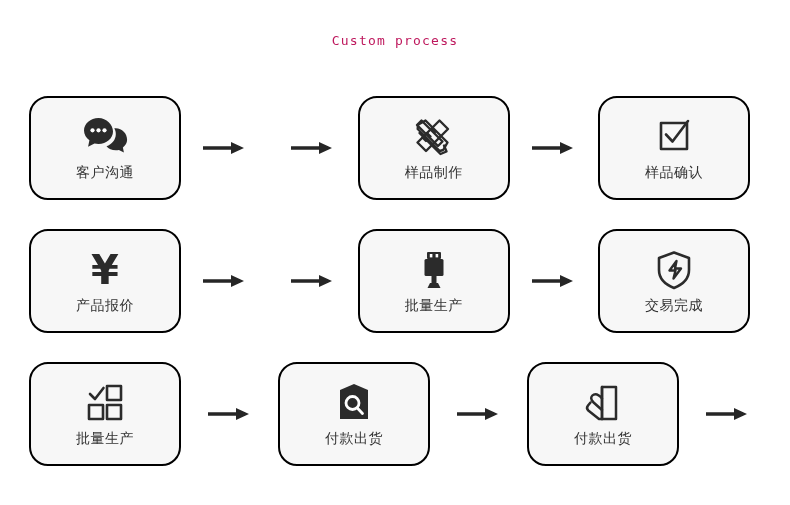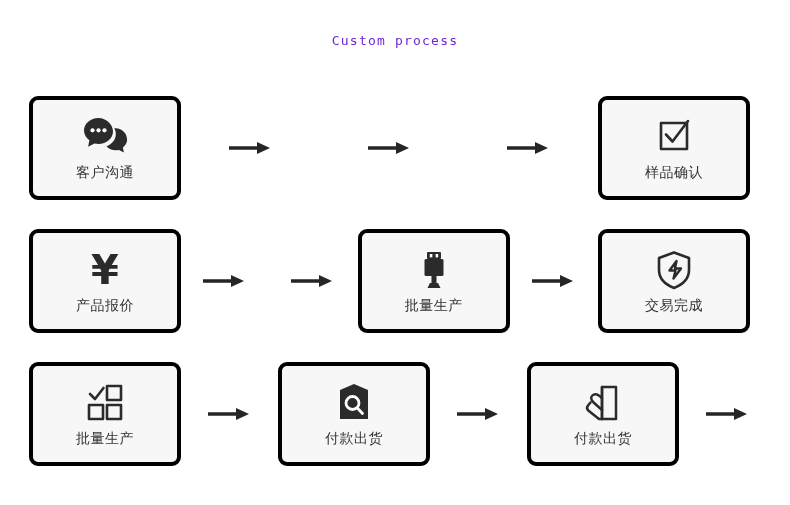--- a/index.html
+++ b/index.html
@@ -22,21 +22,21 @@
   
   .title {
     position: absolute;
     left: 0;
     top: 33px;
     width: 790px;
     text-align: center;
     font-family: "DejaVu Sans Mono", "Liberation Mono", monospace;
     font-size: 13px;
     letter-spacing: 1.2px;
-    color: #6d28d9;
+    color: #be185d;
     user-select: none;
   }
 
   
   .rows {
     position: absolute;
     left: 0;
     top: 96px;
     width: 790px;
   }
@@ -50,22 +50,22 @@
     padding-right: 40px;
   }
 
   .row:last-child { margin-bottom: 0; gap: 26px; }
 
   
   .card {
     width: 152px;
     height: 104px;
     background: #f7f7f7;
-    border: 4px solid #000000;
-    border-radius: 9px;
+    border: 2px solid #000000;
+    border-radius: 19px;
     display: flex;
     flex-direction: column;
     align-items: center;
     justify-content: center;
     flex: 0 0 auto;
   }
 
   .card-icon {
     height: 44px;
     display: flex;
@@ -131,20 +131,34 @@
         </svg>
       </div>
 
 
       <div class="arrow">
         <svg width="44" height="18" viewBox="0 0 44 18">
           <path fill="#262626" d="M0 7.2h28V3l13 6-13 6V10.8H0z"></path>
         </svg>
       </div>
 
+      <div class="card">
+        <div class="card-icon">
+          <svg width="46" height="42" viewBox="0 0 46 42">
+            <g fill="none" stroke="#2b2b2b" stroke-width="2.4" stroke-linecap="round" stroke-linejoin="round">
+              <path d="M28.5 4.5l8.5 8.5-22 22-8.5-8.5z"></path>
+              <path d="M11.5 21.5l3.5 3.5M16 17l3.5 3.5M20.5 12.5L24 16"></path>
+              <path d="M10.5 4.5L6 9l21 21 4.5-4.5z"></path>
+              <path d="M8.5 17l21 21 6-2.5-2.5-6"></path>
+            </g>
+            <path fill="none" stroke="#2b2b2b" stroke-width="2.4" stroke-linecap="round" stroke-linejoin="round" d="M7 8.8l7.5-4.3 22 22-4.3 7.5-3.5 1-22-22z"></path>
+          </svg>
+        </div>
+        <div class="card-label">样品制作</div>
+      </div>
 
       <div class="arrow">
         <svg width="44" height="18" viewBox="0 0 44 18">
           <path fill="#262626" d="M0 7.2h28V3l13 6-13 6V10.8H0z"></path>
         </svg>
       </div>
 
       <div class="card">
         <div class="card-icon">
           <svg width="46" height="42" viewBox="0 0 46 42">

